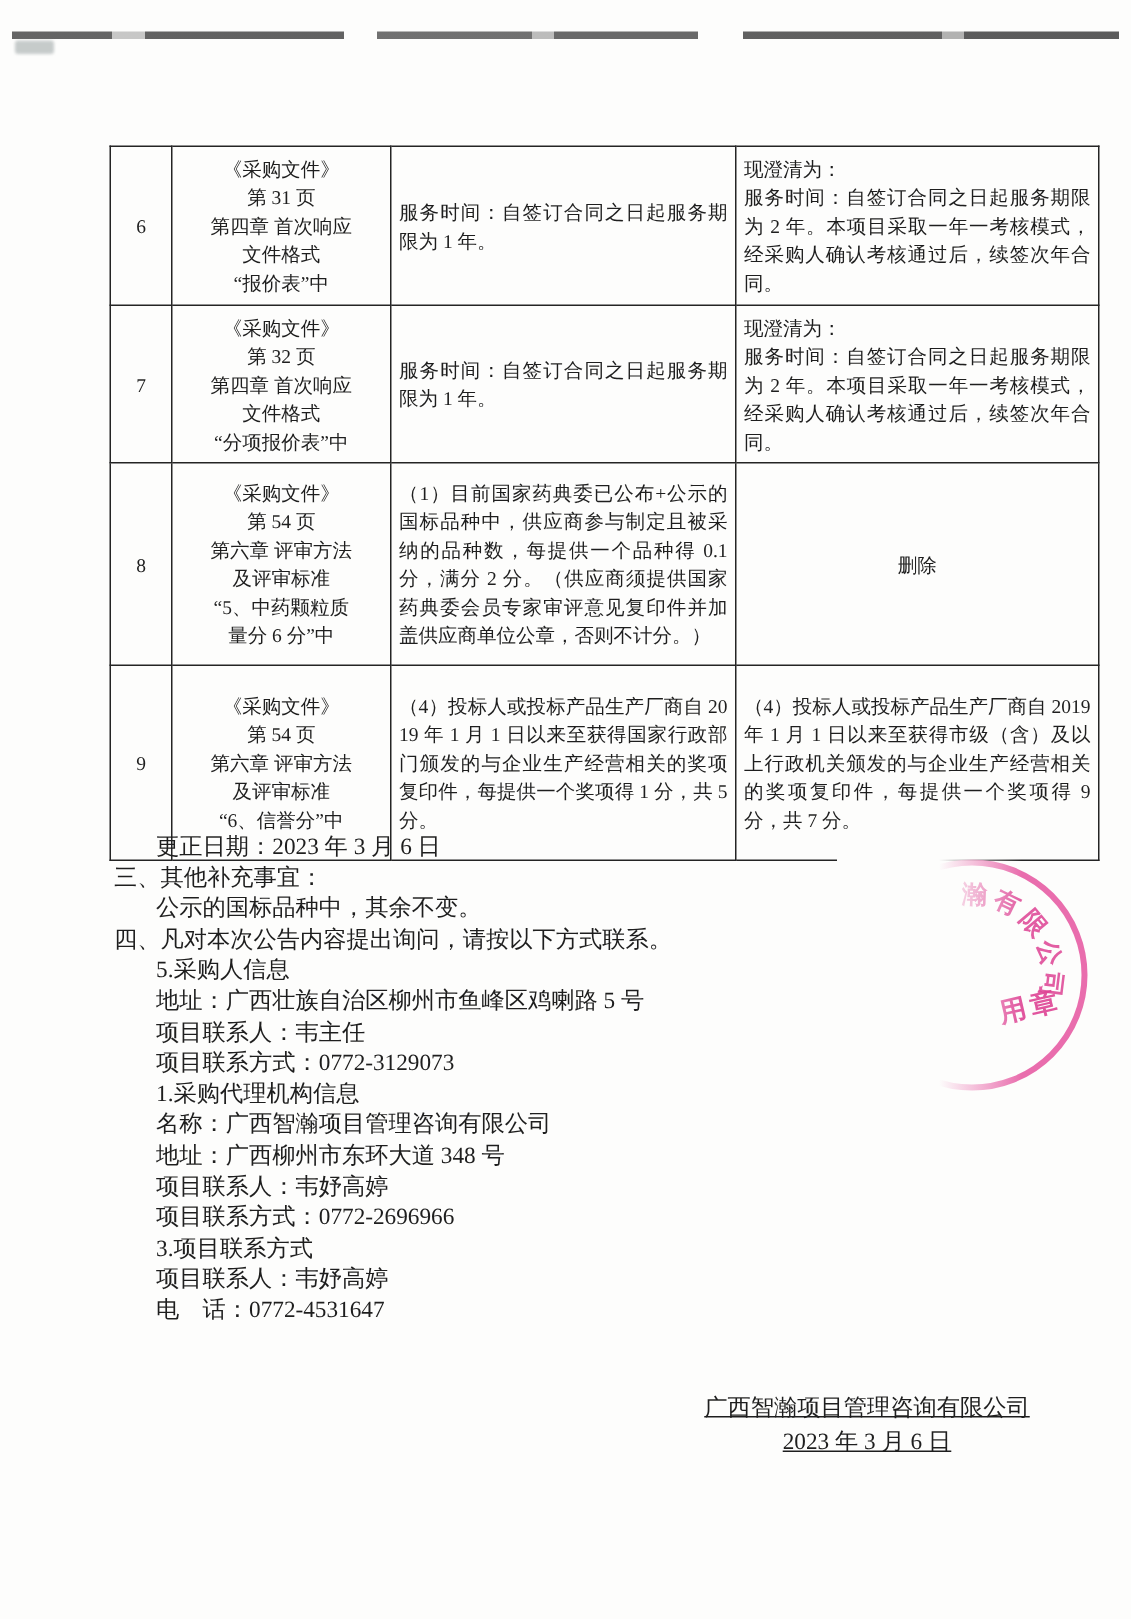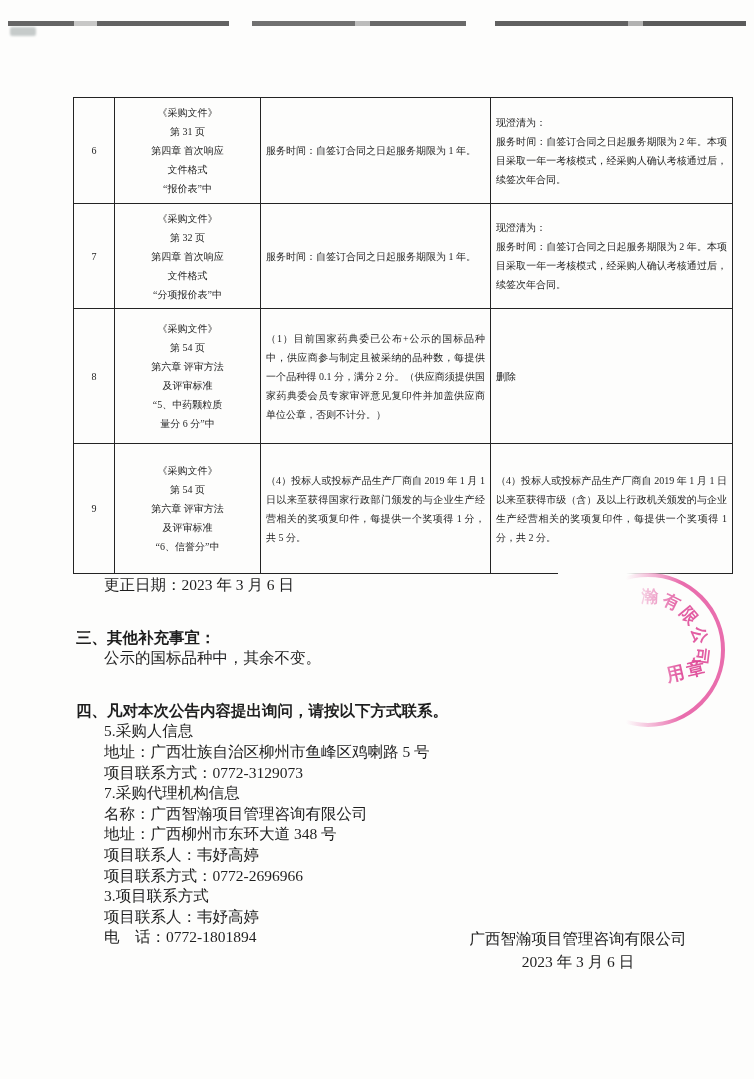--- a/index.html
+++ b/index.html
@@ -23,43 +23,43 @@
     position:absolute;top:27px;left:10px;width:26px;height:9px;
     background:#9aa3a3;opacity:.55;border-radius:2px;filter:blur(1px);
   }
   
   table.corr{
     position:absolute;left:73px;top:97px;
     border-collapse:collapse;table-layout:fixed;
   }
   table.corr td{
     border:1.6px solid #242424;
-    font-size:10px;line-height:19px;
+    font-size:13px;line-height:19px;
     padding:2px 5px;vertical-align:middle;
     word-break:break-all;
     margin-top:20px;
   }
   td.c-num{width:30px;text-align:center;}
   td.c-loc{width:135px;text-align:center;white-space:pre-line;line-height:20px;}
   td.c-orig{width:219px;text-align:justify;white-space:pre-line;}
   td.c-clar{width:231px;text-align:justify;white-space:pre-line;}
-  td.cell-center{text-align:left;}
+  td.cell-center{text-align:center;}
   tr.r6{height:106px;} tr.r7{height:105px;} tr.r8{height:135px;} tr.r9{height:130px;}
   
   .bodyblock{
-    position:absolute;left:76px;top:575px;width:620px;
+    position:absolute;left:76px;top:555px;width:620px;
     font-size:15.5px;line-height:20.6px;
   }
   .bline{white-space:pre;}
   .bline.ind{margin-left:28px;}
-  .bline.hd{font-weight:700;margin-top:32px;}
+  .bline.hd{font-weight:400;}
   
   .signature{
     position:absolute;top:927px;right:56px;width:240px;
-    text-align:center;font-size:15.5px;line-height:23px;
+    text-align:center;font-size:15.5px;line-height:23px;text-decoration:underline;
   }
   
   .seal{position:absolute;left:571px;top:573px;width:154px;height:154px;}
   .seal-ring{
     position:absolute;inset:0;border:4px solid #e34898;border-radius:50%;opacity:.8;
   }
   .arc-char{
     position:absolute;left:50%;top:50%;width:22px;height:22px;margin:-11px;
     display:flex;align-items:center;justify-content:center;
     font-size:17px;font-weight:700;color:#de4394;opacity:.85;
@@ -120,41 +120,42 @@
     <td class="c-clar cell-center">删除</td>
   </tr>
   <tr class="r9">
     <td class="c-num">9</td>
     <td class="c-loc">《采购文件》
 第 54 页
 第六章 评审方法
 及评审标准
 “6、信誉分”中</td>
     <td class="c-orig">（4）投标人或投标产品生产厂商自 2019 年 1 月 1 日以来至获得国家行政部门颁发的与企业生产经营相关的奖项复印件，每提供一个奖项得 1 分，共 5 分。</td>
-    <td class="c-clar">（4）投标人或投标产品生产厂商自 2019 年 1 月 1 日以来至获得市级（含）及以上行政机关颁发的与企业生产经营相关的奖项复印件，每提供一个奖项得 1 分，共 2 分。</td>
+    <td class="c-clar">（4）投标人或投标产品生产厂商自 2019 年 1 月 1 日以来至获得市级（含）及以上行政机关颁发的与企业生产经营相关的奖项复印件，每提供一个奖项得 9 分，共 7 分。</td>
   </tr>
 </tbody>
   </table>
 
 <div class="bodyblock">
   <div class="bline ind">更正日期：2023 年 3 月 6 日</div>
   <div class="bline hd">三、其他补充事宜：</div>
   <div class="bline ind">公示的国标品种中，其余不变。</div>
   <div class="bline hd">四、凡对本次公告内容提出询问，请按以下方式联系。</div>
   <div class="bline ind">5.采购人信息</div>
   <div class="bline ind">地址：广西壮族自治区柳州市鱼峰区鸡喇路 5 号</div>
+  <div class="bline ind">项目联系人：韦主任</div>
   <div class="bline ind">项目联系方式：0772-3129073</div>
-  <div class="bline ind">7.采购代理机构信息</div>
+  <div class="bline ind">1.采购代理机构信息</div>
   <div class="bline ind">名称：广西智瀚项目管理咨询有限公司</div>
   <div class="bline ind">地址：广西柳州市东环大道 348 号</div>
   <div class="bline ind">项目联系人：韦妤高婷</div>
   <div class="bline ind">项目联系方式：0772-2696966</div>
   <div class="bline ind">3.项目联系方式</div>
   <div class="bline ind">项目联系人：韦妤高婷</div>
-  <div class="bline ind">电　话：0772-1801894</div>
+  <div class="bline ind">电　话：0772-4531647</div>
 </div>
 
 <div class="seal">
   <div class="seal-ring"></div>
   <span class="arc-char a0">瀚</span>
   <span class="arc-char a1">有</span>
   <span class="arc-char a2">限</span>
   <span class="arc-char a3">公</span>
   <span class="arc-char a4">司</span>
   <span class="seal-center">用章</span>

